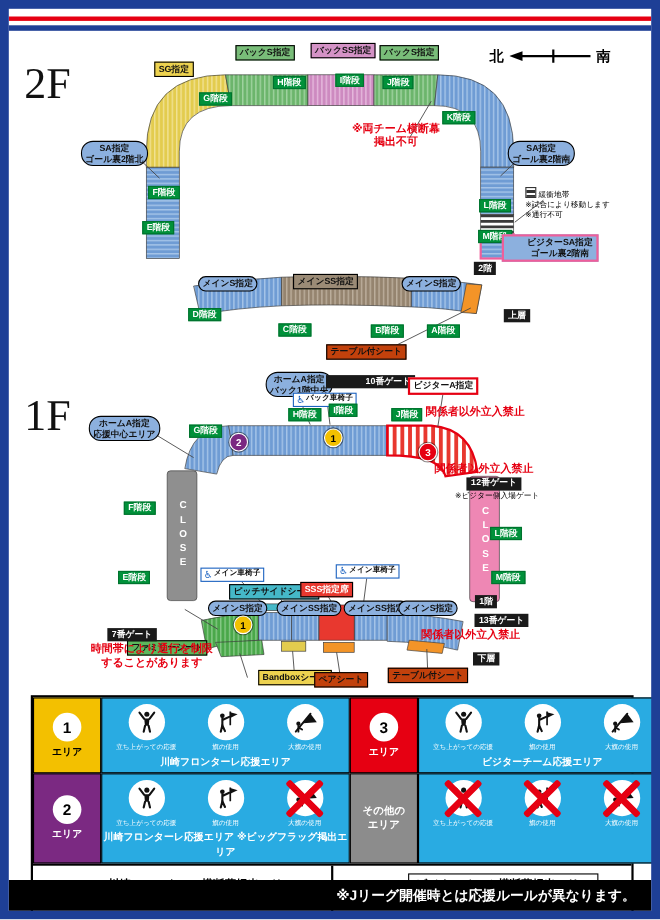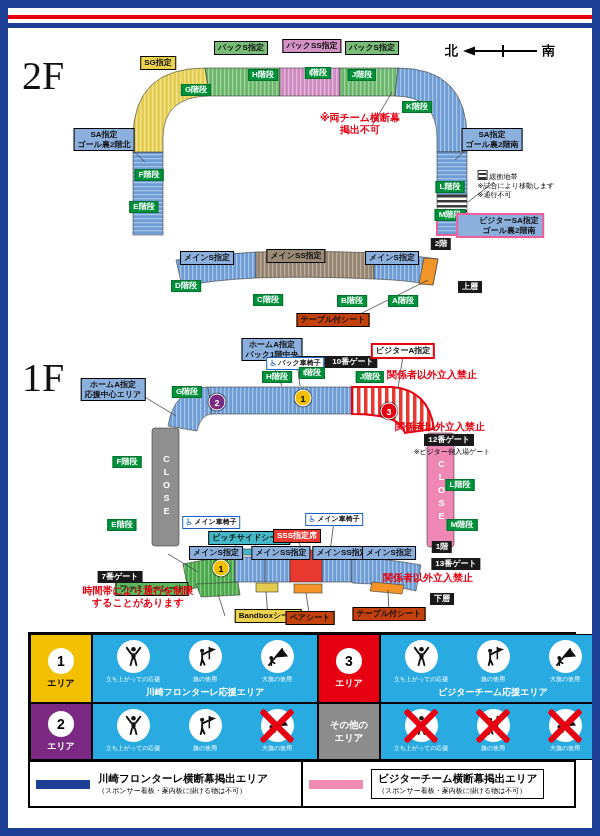--- a/index.html
+++ b/index.html
@@ -23,21 +23,21 @@
   .floorlabel{position:absolute;left:22px;top:4px;font-family:"Liberation Serif","DejaVu Serif",serif;font-size:40px;color:#111;z-index:5;margin-top:18px;}
   .compass{position:absolute;left:445px;top:12px;display:flex;align-items:center;gap:5px;font-weight:bold;font-size:13px;z-index:5;}
 
   
   .lbl{position:absolute;transform:translate(-50%,0);white-space:pre-line;text-align:center;
        font-size:8px;line-height:1.2;z-index:5;color:#111;}
   .tag{border:1px solid #000;padding:1px 3px;font-weight:bold;background:#fff;}
   .c-yellow{background:#edd24f;}
   .c-green{background:#79bd79;}
   .c-pink{background:#d492c6;}
-  .c-blue{background:#8cb0de;}
+  .c-blue{background:#8cb0de;border-radius:11px;}
   .c-brown{background:#9b8b76;}
   .c-orange{background:#c2410c;}
   .c-red{background:#e8382f;color:#fff;}
   .c-teal{background:#45b8c8;}
   .c-lgreen{background:#5cb85c;margin-top:36px;}
   .c-visitor{background:#fff;border:2px solid #e60012;}
   .c-vblue{background:#8cb0de;border:2px solid #ef5e9a;padding-left:21px;}
   .stair{background:#00913a;color:#fff;padding:0 3px;font-size:8px;font-weight:bold;border:1px solid #00722e;}
   .gate{background:#1a1a1a;color:#fff;padding:1px 4px;font-size:8px;font-weight:bold;}
   .rednote{color:#e60012;font-weight:bold;font-size:10px;}
@@ -247,21 +247,21 @@
         <line x1="334" y1="189" x2="330" y2="220"></line>
         <line x1="225" y1="284" x2="218" y2="262"></line>
         <line x1="268" y1="285" x2="266" y2="260"></line>
         <line x1="310" y1="287" x2="306" y2="261"></line>
         <line x1="389" y1="283" x2="388" y2="258"></line>
       </g>
     </svg>
     <div class="labels" id="labels-1f">
         <div class="lbl tag c-blue" style="left: 272px; top: 6px;">ホームA指定
 バック1階中央</div>
-        <div class="lbl gate" style="left: 337px; top: 24px; padding-left: 36px;">10番ゲート</div>
+        <div class="lbl gate" style="left: 337px; top: 9px; padding-left: 36px;">10番ゲート</div>
         <div class="lbl tag c-visitor" style="left: 403px; top: 11px;">ビジターA指定</div>
         <div class="lbl wheel" style="left: 295px; top: 25px;"><span class="wicon">♿</span>バック車椅子</div>
         <div class="lbl stair" style="left: 277px; top: 39px;">H階段</div>
         <div class="lbl stair" style="left: 312px; top: 35px;">I階段</div>
         <div class="lbl stair" style="left: 370px; top: 39px;">J階段</div>
         <div class="lbl rednote" style="left: 432px; top: 37px;">関係者以外立入禁止</div>
         <div class="lbl tag c-blue" style="left: 113px; top: 46px;">ホームA指定
 応援中心エリア</div>
         <div class="lbl stair" style="left: 187px; top: 54px;">G階段</div>
         <div class="lbl rednote" style="left: 440px; top: 89px;">関係者以外立入禁止</div>
@@ -424,20 +424,21 @@
                   <path d="M3,21 L17,4" stroke="#111" stroke-width="1.8" stroke-linecap="round" fill="none"></path>
                   <path d="M17,4 L23,12 L10,13 Z" fill="#111"></path>
                   <circle cx="5.5" cy="13.5" r="2" fill="#111"></circle>
                   <path d="M5.5,15.5 L5.5,21 M5.5,17 L9,19" stroke="#111" stroke-width="1.8" stroke-linecap="round" fill="none"></path>
                 </svg>
                 <div class="no-mark"></div>
               </div>
               <div class="ilabel">大旗の使用</div>
             </div>
           </div>
+          <div class="pcaption">川崎フロンターレ応援エリア ※ビッグフラッグ掲出エリア</div>
         </div>
         <div class="zcell other">その他の
 エリア</div>
         <div class="pcell">
           <div class="picons">
             <div class="iunit">
               <div class="icircle">
                 <svg viewBox="0 0 24 24">
                   <circle cx="12" cy="4.5" r="2.4" fill="#111"></circle>
                   <path d="M5,3 L9.5,9 M19,3 L14.5,9" stroke="#111" stroke-width="2" stroke-linecap="round" fill="none"></path>
@@ -488,13 +489,16 @@
         <div class="banner">
           <div class="bswatch" style="background: rgb(240, 140, 180);"></div>
           <div class="btext boxed">
             <div class="btitle">ビジターチーム横断幕掲出エリア</div>
             <div class="bnote">（スポンサー看板・案内板に掛ける物は不可）</div>
           </div>
         </div>
       </div>
   </div>
 
+  <div class="footer">
+    <span>※Jリーグ開催時とは応援ルールが異なります。</span>
+  </div>
 </div>
 
 </body></html>

